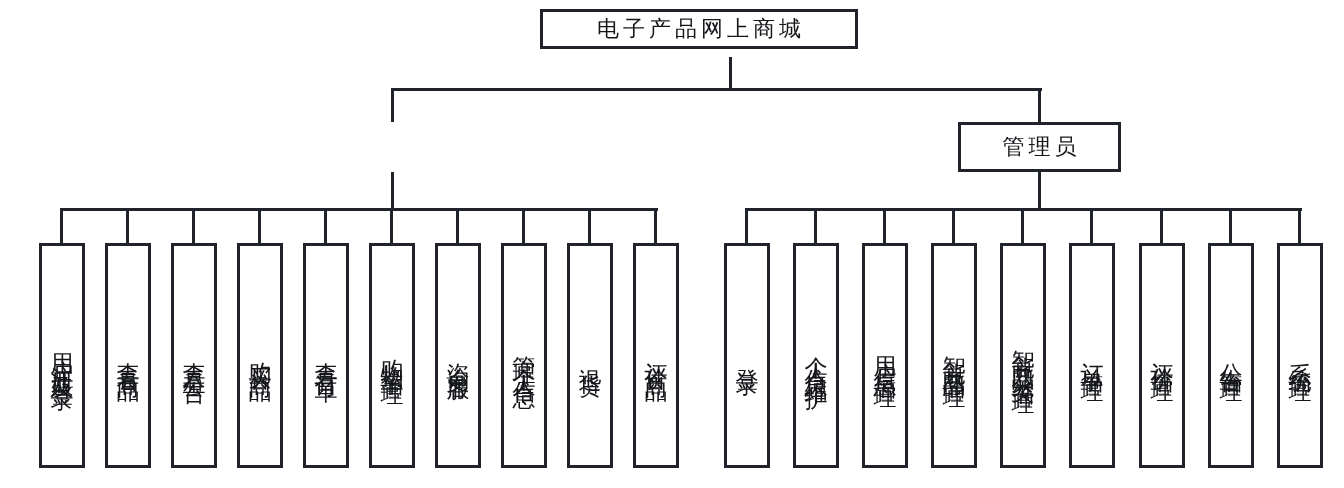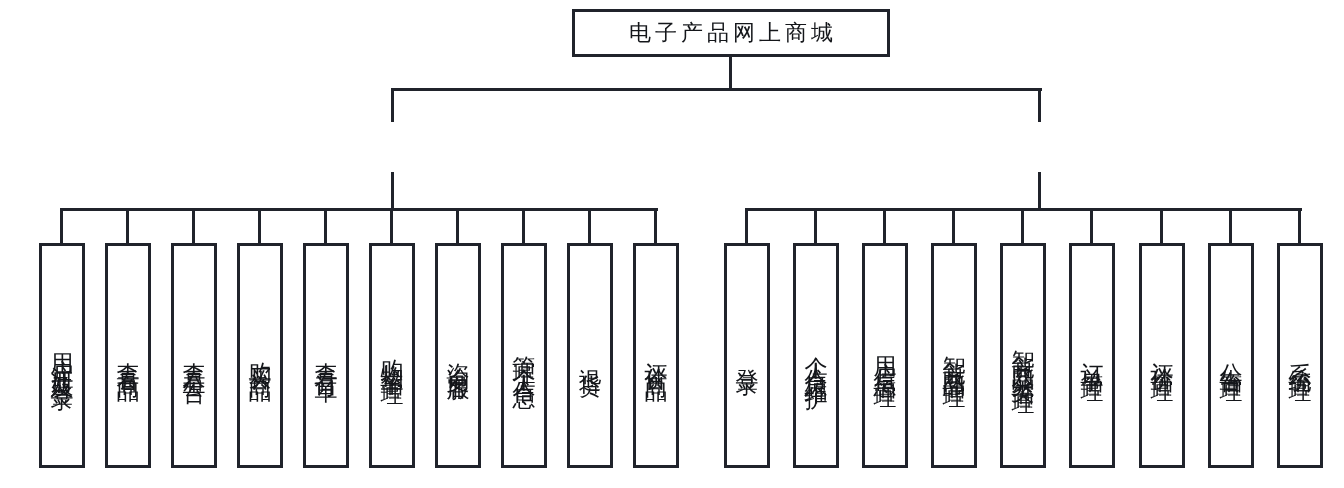--- a/index.html
+++ b/index.html
@@ -38,25 +38,28 @@
   }
   .line {
     position: absolute;
     background: var(--line, #20232b);
   }
 </style>
 </head>
 <body>
 
 <div class="canvas" id="canvas" style="--line: #20232b; --bg: #ffffff;">
-  <div class="nbox" id="root-box" style="left:572px; top:9px; width:318px; height:48px;">
+  <div class="nbox" id="root-box" style="left:540px; top:9px; width:318px; height:40px;">
     <span class="hlabel">电子产品网上商城</span>
   </div>
 
 
+  <div class="nbox" style="left:958px; top:122px; width:163px; height:50px;">
+    <span class="hlabel">管理员</span>
+  </div>
 <div class="line" style="left: 729px; top: 57px; width: 3px; height: 31px;"></div>
     <div class="line" style="left: 391px; top: 88px; width: 651px; height: 3px;"></div>
     <div class="line" style="left: 391px; top: 88px; width: 3px; height: 34px;"></div>
     <div class="line" style="left: 391px; top: 172px; width: 3px; height: 39px;"></div>
     <div class="line" style="left: 1038px; top: 88px; width: 3px; height: 34px;"></div>
     <div class="line" style="left: 1038px; top: 172px; width: 3px; height: 39px;"></div>
     <div class="line" style="left: 60px; top: 208px; width: 598px; height: 3px;"></div>
     <div class="line" style="left: 60px; top: 208px; width: 3px; height: 35px;"></div>
     <div class="nbox leaf" style="left: 39px; top: 243px; width: 46px; height: 225px;">
       <span class="vlabel">用户注册及登录</span>

